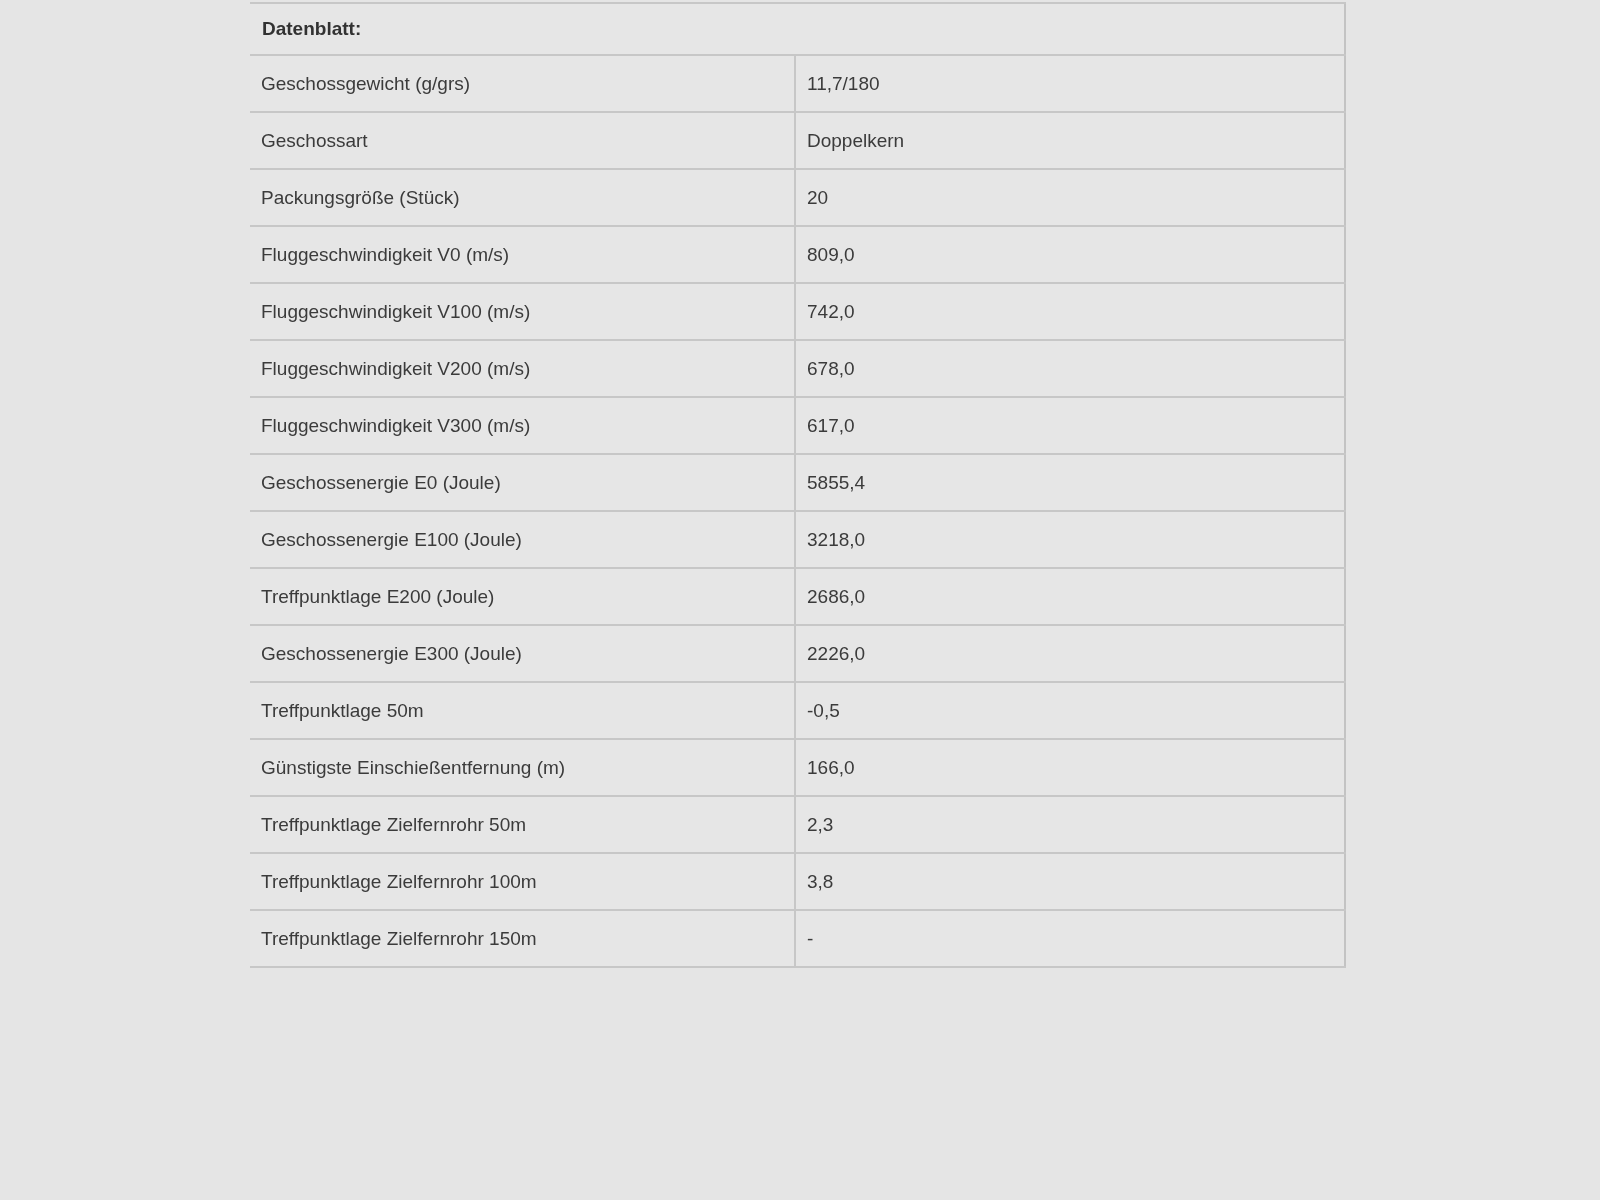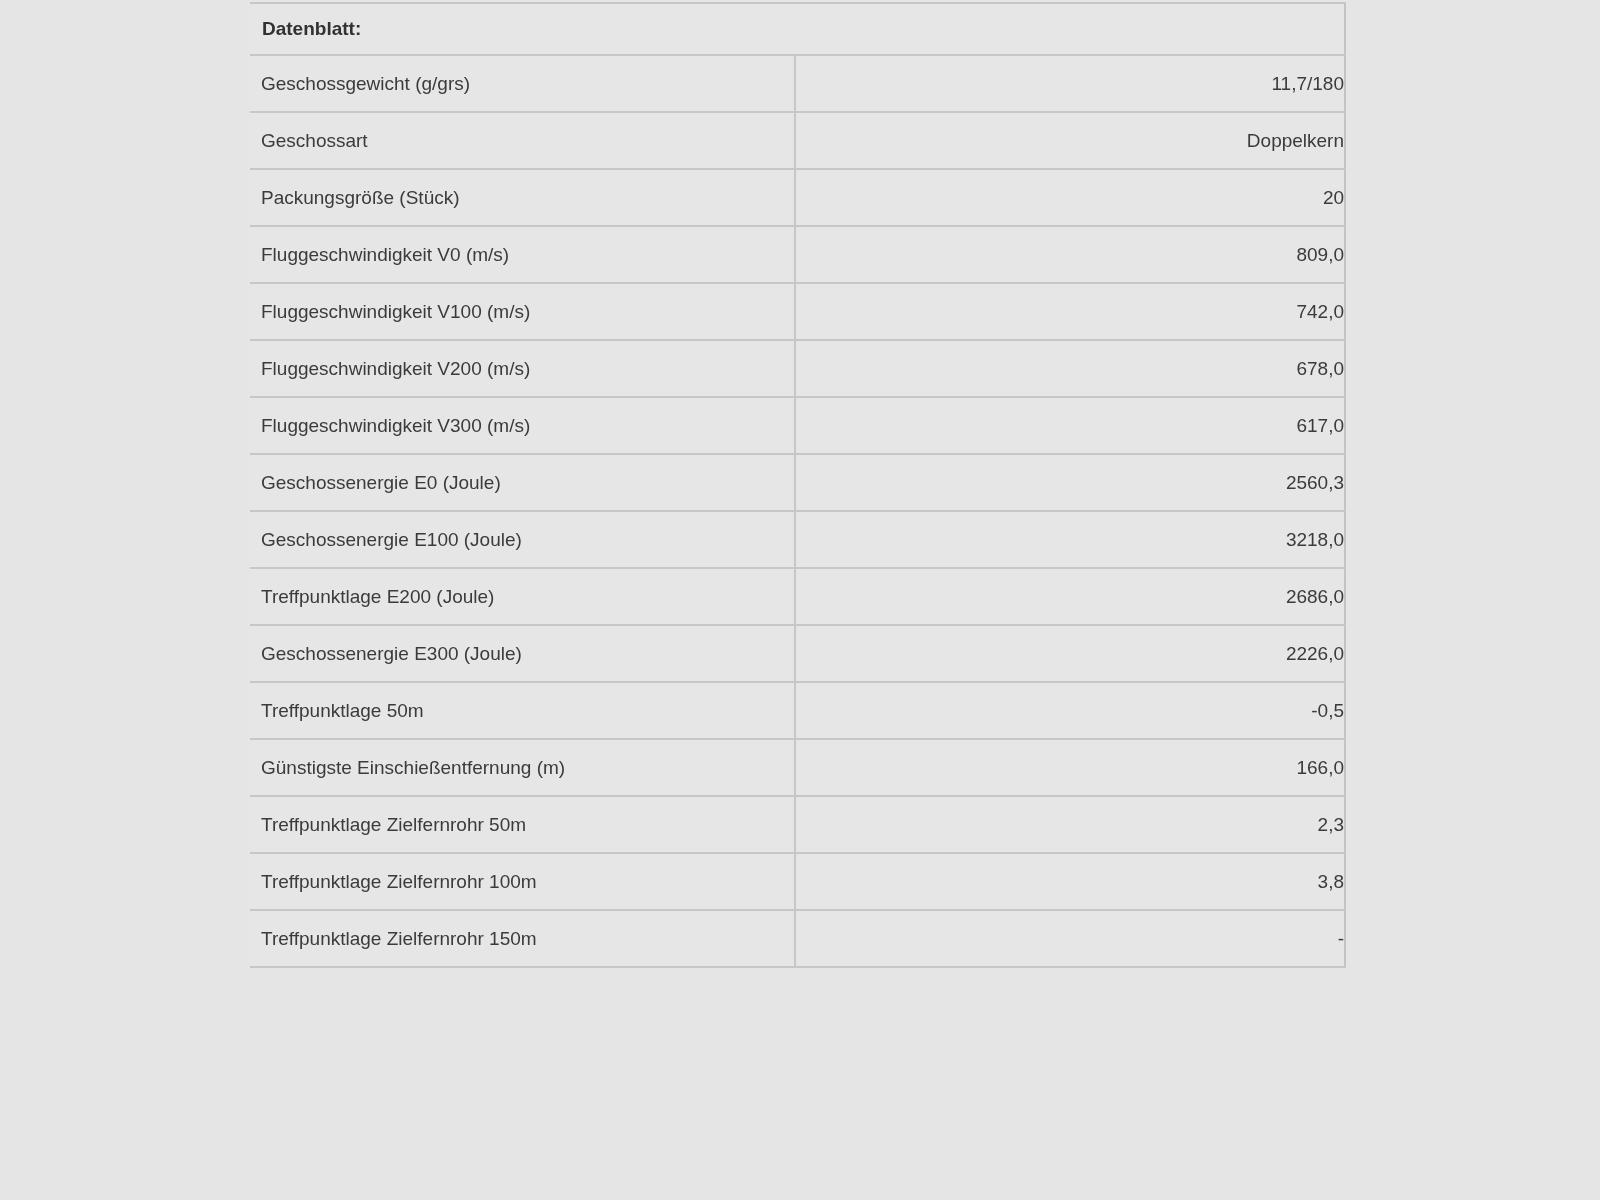--- a/index.html
+++ b/index.html
@@ -57,21 +57,20 @@
     margin-top: 43px;
   }
 
   table.datasheet td.label-cell {
     width: 543px;
     border-right: 2px solid #c7c7c7;
   }
 
   table.datasheet td.value-cell {
     width: 550px;
-    text-align: right;
   }
 </style>
 </head>
 <body>
 
 <div class="page">
 
   <table class="datasheet">
     <colgroup>
       <col style="width:545px">
@@ -106,21 +105,21 @@
       <tr>
         <td class="label-cell">Fluggeschwindigkeit V200 (m/s)</td>
         <td class="value-cell">678,0</td>
       </tr>
       <tr>
         <td class="label-cell">Fluggeschwindigkeit V300 (m/s)</td>
         <td class="value-cell">617,0</td>
       </tr>
       <tr>
         <td class="label-cell">Geschossenergie E0 (Joule)</td>
-        <td class="value-cell">2560,3</td>
+        <td class="value-cell">5855,4</td>
       </tr>
       <tr>
         <td class="label-cell">Geschossenergie E100 (Joule)</td>
         <td class="value-cell">3218,0</td>
       </tr>
       <tr>
         <td class="label-cell">Treffpunktlage E200 (Joule)</td>
         <td class="value-cell">2686,0</td>
       </tr>
       <tr>

